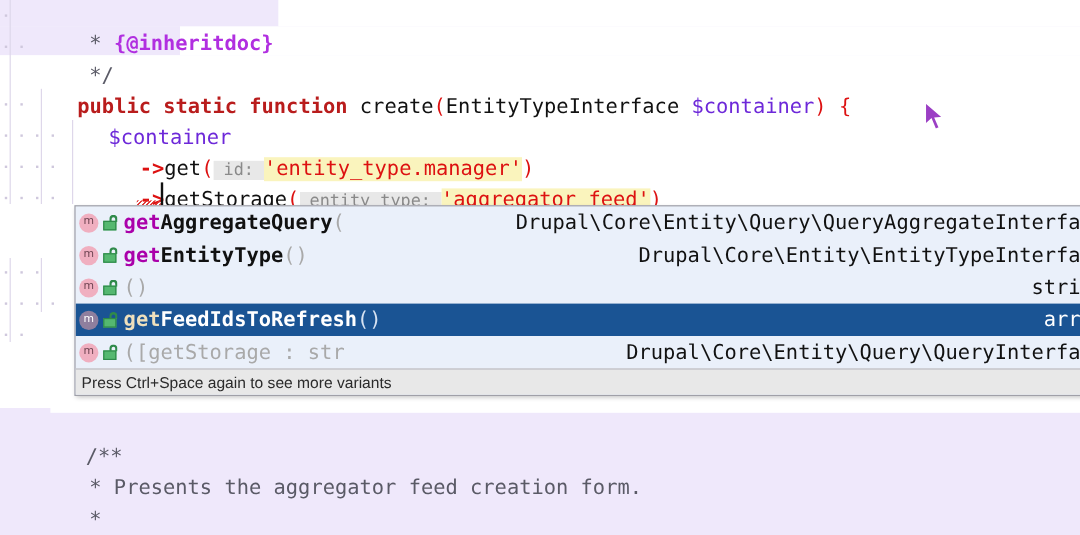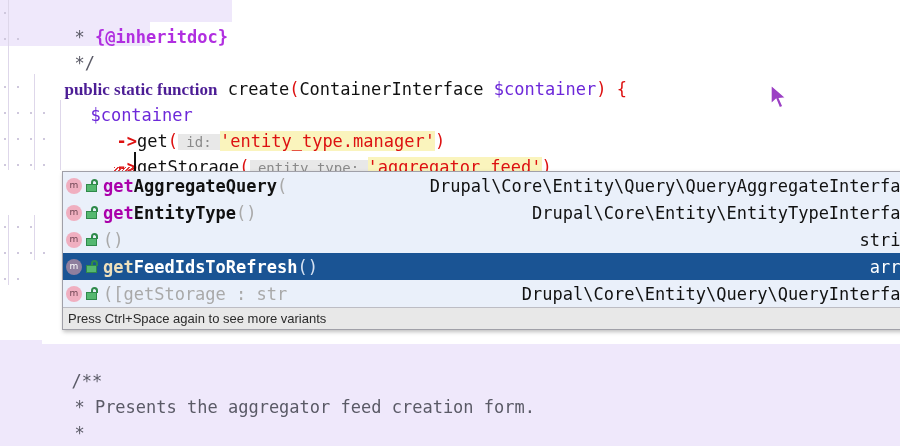--- a/index.html
+++ b/index.html
@@ -35,21 +35,21 @@
   .doc-bg {
     position: absolute;
     background: #efe8fb;
   }
   .plain-bg {
     position: absolute;
     background: #ffffff;
   }
 
   
-  .kw      { color: #4c1d95; font-weight: 700; font-family: Liberation Serif, serif; }
+  .kw      { color: #b91c1c; font-weight: 700; }
   .fn      { color: #111111; }
   .punc    { color: #dd1111; }
   .var     { color: #6d28d9; }
   .cmt     { color: #5a5a66; }
   .tag     { color: #b12fe0; font-weight: 700; }
   .arrow   { color: #dd1111; font-weight: 700; }
   .strlit  { color: #dd1111; background: #faf4bd; }
   .hintp   { color: #8a8a8a; background: #e8e8e8; font-size: 14px; }
   .typ     { color: #111111; }
 
@@ -217,21 +217,21 @@
 
     <div class="line" style="top:-2px; left:13px;">
       <span class="cmt">* </span><span class="tag">{@inheritdoc}</span>
     </div>
 
     <div class="line" style="top:24px; left:13px;">
       <span class="cmt">*/</span>
     </div>
 
     <div class="line" style="top:50px; left:3px;">
-      <span class="kw">public static function</span><span> </span><span class="fn">create</span><span class="punc">(</span><span class="typ">ContainerInterface</span><span> </span><span class="var">$container</span><span class="punc">)</span><span> </span><span class="punc">{</span>
+      <span class="kw">public static function</span><span> </span><span class="fn">create</span><span class="punc">(</span><span class="typ">EntityTypeInterface</span><span> </span><span class="var">$container</span><span class="punc">)</span><span> </span><span class="punc">{</span>
     </div>
 
     <div class="line" style="top:76px; left:29px;">
       <span class="var">$container</span>
     </div>
 
     <div class="line" style="top:102px; left:55px;">
       <span class="arrow">-&gt;</span><span class="fn">get</span><span class="punc">(</span><span class="hintp"> id: </span><span class="strlit">'entity_type.manager'</span><span class="punc">)</span>
     </div>
 

